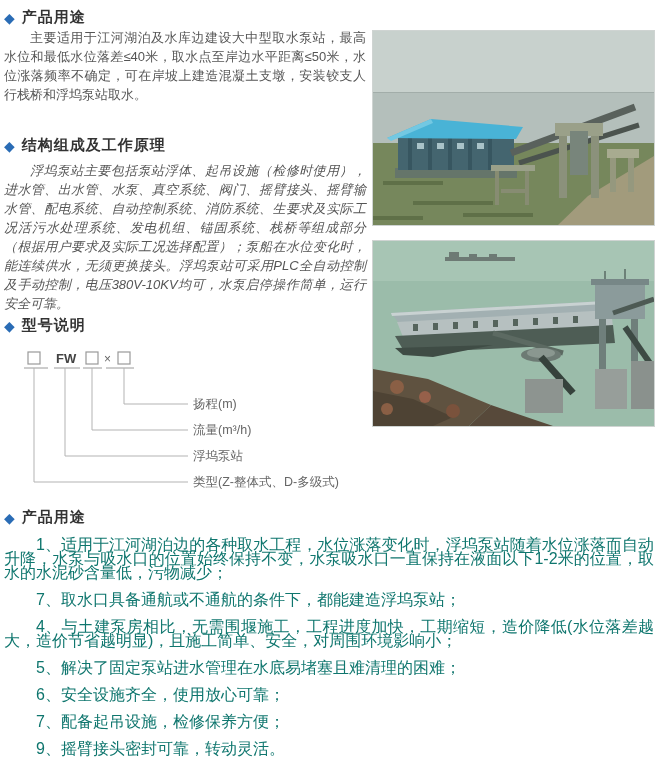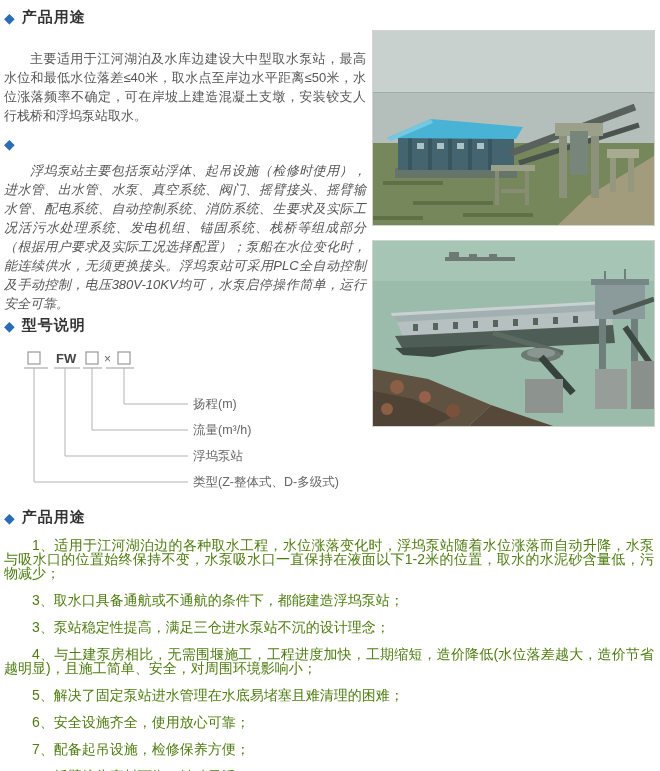--- a/index.html
+++ b/index.html
@@ -15,21 +15,21 @@
   .heading .diamond{color:#2a6cb5;font-size:14px;margin-right:7px;letter-spacing:0;}
   .para{
     position:absolute;left:4px;width:362px;
     font-size:13px;line-height:19px;color:#555;
     text-indent:2em;text-align:justify;margin:0;
   }
   .feature-list{
     position:absolute;left:4px;top:538px;width:650px;margin:0;padding:0;list-style:none;
   }
   .feature-list li{
-    font-size:14px;line-height:14px;color:#4d7c0f;
+    font-size:16px;line-height:14px;color:#0f766e;
     text-indent:2em;text-align:justify;margin:0 0 13px 0;
   }
   .photo{
     position:absolute;left:372px;border:1px solid #cfd4d2;background:#b9c3bf;
   }
   .photo svg{display:block;}
   .photo1{top:30px;width:281px;height:194px;}
   .photo2{top:240px;width:281px;height:185px;}
   .model-diagram{position:absolute;left:12px;top:346px;width:360px;height:152px;}
   .model-diagram svg{display:block;}
@@ -39,24 +39,25 @@
 </style>
 </head>
 <body>
 
 <div class="page">
 
   <div class="heading" style="top:8px;">
     <span class="diamond">◆</span>
     <span>产品用途</span>
   </div>
-  <p class="para" style="top:49px;">主要适用于江河湖泊及水库边建设大中型取水泵站，最高水位和最低水位落差≤40米，取水点至岸边水平距离≤50米，水位涨落频率不确定，可在岸坡上建造混凝土支墩，安装铰支人行栈桥和浮坞泵站取水。</p>
+  <p class="para" style="top:28px;">主要适用于江河湖泊及水库边建设大中型取水泵站，最高水位和最低水位落差≤40米，取水点至岸边水平距离≤50米，水位涨落频率不确定，可在岸坡上建造混凝土支墩，安装铰支人行栈桥和浮坞泵站取水。</p>
 
   <div class="heading" style="top:136px;">
     <span class="diamond">◆</span>
+    <span>结构组成及工作原理</span>
   </div>
   <p class="para" style="top:161px;font-style:italic;">浮坞泵站主要包括泵站浮体、起吊设施（检修时使用），进水管、出水管、水泵、真空系统、阀门、摇臂接头、摇臂输水管、配电系统、自动控制系统、消防系统、生要求及实际工况活污水处理系统、发电机组、锚固系统、栈桥等组成部分（根据用户要求及实际工况选择配置）；泵船在水位变化时，能连续供水，无须更换接头。浮坞泵站可采用PLC全自动控制及手动控制，电压380V-10KV均可，水泵启停操作简单，运行安全可靠。</p>
 
   <div class="heading" style="top:316px;">
     <span class="diamond">◆</span>
     <span>型号说明</span>
   </div>
 
   <div class="model-diagram">
     <svg width="360" height="152" viewBox="0 0 360 152">
@@ -214,22 +215,21 @@
       </g>
     </svg>
   </div>
 
   <div class="heading" style="top:508px;">
     <span class="diamond">◆</span>
     <span>产品用途</span>
   </div>
   <ul class="feature-list">
     <li>1、适用于江河湖泊边的各种取水工程，水位涨落变化时，浮坞泵站随着水位涨落而自动升降，水泵与吸水口的位置始终保持不变，水泵吸水口一直保持在液面以下1-2米的位置，取水的水泥砂含量低，污物减少；</li>
-    <li>3、取水口具备通航或不通航的条件下，都能建造浮坞泵站；</li>
-    <li>3、泵站稳定性提高，满足三仓进水泵站不沉的设计理念；</li>
+    <li>7、取水口具备通航或不通航的条件下，都能建造浮坞泵站；</li>
     <li>4、与土建泵房相比，无需围堰施工，工程进度加快，工期缩短，造价降低(水位落差越大，造价节省越明显)，且施工简单、安全，对周围环境影响小；</li>
     <li>5、解决了固定泵站进水管理在水底易堵塞且难清理的困难；</li>
     <li>6、安全设施齐全，使用放心可靠；</li>
     <li>7、配备起吊设施，检修保养方便；</li>
     <li>9、摇臂接头密封可靠，转动灵活。</li>
   </ul>
 
 </div>
 
 </body></html>

